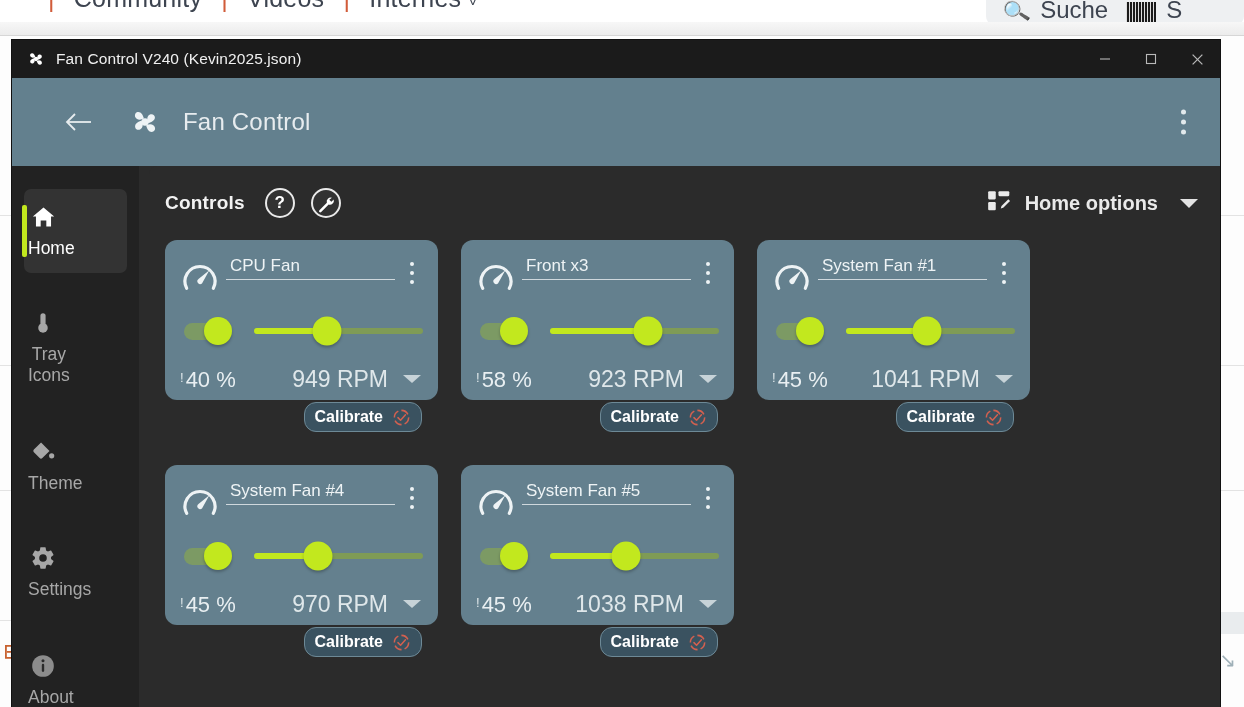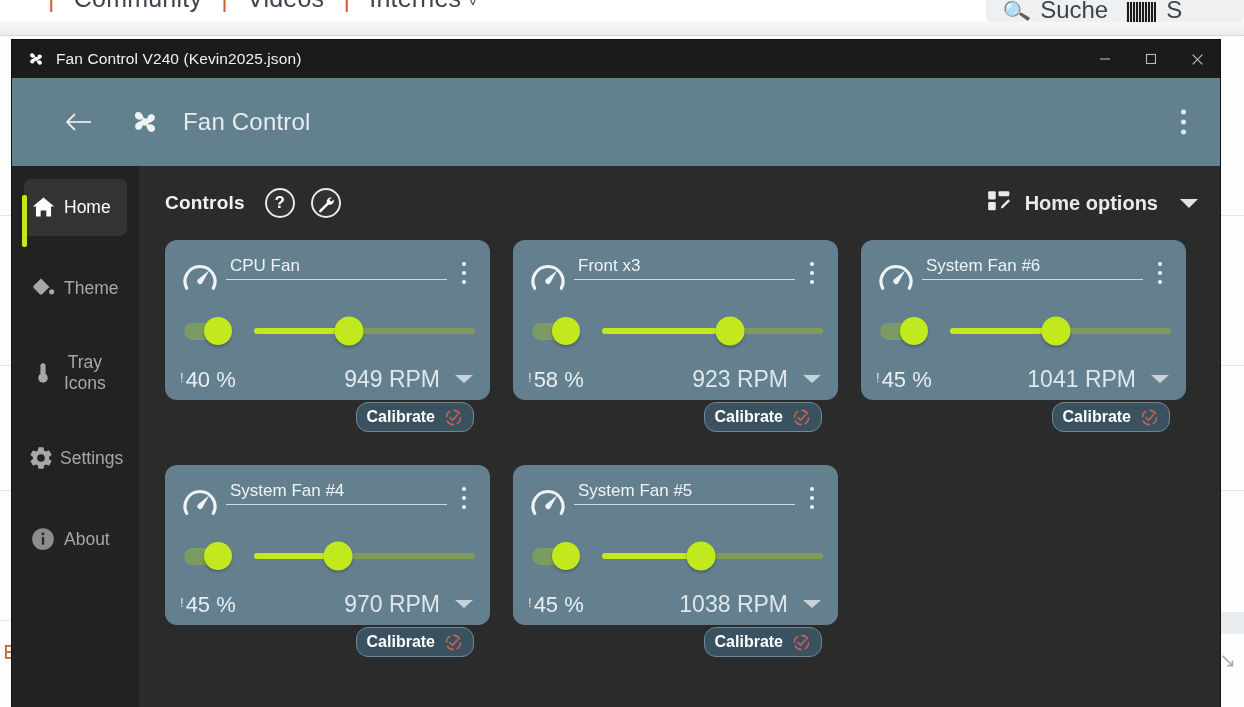--- a/index.html
+++ b/index.html
@@ -104,23 +104,23 @@
 
   
   #appbody { display: flex; height: 551px; background: #2b2b2b; }
 
   
   #sidebar {
     width: 127px; background: #222222; flex: 0 0 127px;
     padding-top: 7px; position: relative;
   }
   .side-item {
-    position: relative; width: 103px; margin: 6px auto 6px auto;
+    position: relative; width: 103px; margin: 16px auto 6px auto;
     padding: 13px 4px 14px 4px; border-radius: 7px;
-    display: flex; flex-direction: row; align-items: center; gap: 6px;
+    display: flex; flex-direction: column; align-items: flex-start; gap: 6px;
     color: #a7a7a7;
   }
   .side-item .s-label { font-size: 17.5px; line-height: 21px; text-align: center; }
   .side-item.active { background: #333333; color: #ffffff; }
   .side-item.active .s-label { color: #ffffff; }
   .side-item.active::before {
     content: ""; position: absolute; left: -2px; top: 16px;
     width: 5px; height: 52px; background: #c2e81e; border-radius: 2px;
   }
   .side-item .s-icon { width: 30px; height: 30px; display: flex; align-items: center; justify-content: center; }
@@ -157,21 +157,21 @@
     width: 0; height: 0; border-left: 9px solid transparent; border-right: 9px solid transparent;
     border-top: 9px solid #e3e3e3; margin-left: 9px;
   }
 
   
   #cards {
     padding: 0 0 0 16px; display: flex; flex-wrap: wrap; gap: 23px 23px;
     align-content: flex-start;
   }
   .fan-card {
-    position: relative; width: 325px; height: 160px;
+    position: relative; width: 273px; height: 160px;
     background: #64808e; border-radius: 12px;
     padding: 16px 15px 0 15px; margin-bottom: 42px;
   }
   .fc-top { display: flex; align-items: flex-start; }
   .fc-gauge { width: 40px; height: 40px; margin-top: 2px; flex: 0 0 40px; }
   .fc-name-wrap { flex: 1; margin-left: 6px; padding-bottom: 3px; border-bottom: 1px solid #cfd8dd; }
   .fc-name { color: #eef3f5; font-size: 17px; padding-left: 4px; }
   .fc-kebab {
     width: 22px; display: flex; flex-direction: column; align-items: center; gap: 5px;
     margin-top: 6px; margin-left: 6px;
@@ -316,41 +316,41 @@
 
       <div class="side-item active">
         <span class="s-icon">
           <svg viewBox="0 0 24 24" width="27" height="27" fill="#ffffff">
             <path d="M12 3L2.5 11.2h2.8V20h4.2v-5.4h5V20h4.2v-8.8h2.8z"></path>
           </svg>
         </span>
         <span class="s-label">Home</span>
       </div>
 
+      <div class="side-item sp-tray">
+        <span class="s-icon">
+          <svg viewBox="0 0 24 24" width="26" height="26" fill="#a7a7a7">
+            <rect x="9.6" y="3" width="4.8" height="11" rx="2.4"></rect>
+            <circle cx="12" cy="16.5" r="4.4"></circle>
+          </svg>
+        </span>
+        <span class="s-label">
+          <span>Tray</span><br>
+          <span>Icons</span>
+        </span>
+      </div>
+
       <div class="side-item sp-theme">
         <span class="s-icon">
           <svg viewBox="0 0 24 24" width="26" height="26" fill="#a7a7a7">
             <path d="M10.2 3.2L3.6 9.8c-.7.7-.7 1.8 0 2.5l5.3 5.3c.7.7 1.8.7 2.5 0l6.6-6.6z"></path>
             <circle cx="20" cy="15.5" r="2.4"></circle>
           </svg>
         </span>
         <span class="s-label">Theme</span>
-      </div>
-
-      <div class="side-item sp-tray">
-        <span class="s-icon">
-          <svg viewBox="0 0 24 24" width="26" height="26" fill="#a7a7a7">
-            <rect x="9.6" y="3" width="4.8" height="11" rx="2.4"></rect>
-            <circle cx="12" cy="16.5" r="4.4"></circle>
-          </svg>
-        </span>
-        <span class="s-label">
-          <span>Tray</span><br>
-          <span>Icons</span>
-        </span>
       </div>
 
       <div class="side-item sp-settings">
         <span class="s-icon">
           <svg viewBox="0 0 24 24" width="26" height="26" fill="#a7a7a7">
             <path d="M19.4 13c.04-.32.06-.66.06-1s-.02-.68-.07-1l2.1-1.6c.19-.15.24-.42.12-.64l-2-3.46c-.12-.22-.39-.3-.61-.22l-2.48 1c-.52-.4-1.07-.73-1.69-.98l-.37-2.64A.49.49 0 0014 2h-4a.49.49 0 00-.48.42l-.37 2.64c-.62.25-1.17.59-1.69.98l-2.48-1c-.23-.08-.49 0-.61.22l-2 3.46c-.12.22-.07.49.12.64L4.6 11c-.05.32-.07.66-.07 1s.02.68.07 1l-2.1 1.6c-.19.15-.24.42-.12.64l2 3.46c.12.22.39.3.61.22l2.48-1c.52.4 1.07.73 1.69.98l.37 2.64c.04.24.24.42.48.42h4c.24 0 .44-.18.48-.42l.37-2.64c.62-.25 1.17-.59 1.69-.98l2.48 1c.23.08.49 0 .61-.22l2-3.46c.12-.22.07-.49-.12-.64zM12 15.5A3.5 3.5 0 1115.5 12 3.5 3.5 0 0112 15.5z"></path>
           </svg>
         </span>
         <span class="s-label">Settings</span>
       </div>
@@ -488,21 +488,21 @@
 
   <div class="fan-card">
     <div class="fc-top">
       <span class="fc-gauge">
         <svg viewBox="0 0 24 24" width="40" height="40">
           <path d="M4 18.2A9 9 0 1120 18.2" fill="none" stroke="#eef3f5" stroke-width="1.9" stroke-linecap="round"></path>
           <path d="M17.6 7.4L11.1 12.6a1.7 1.7 0 002.1 2.7z" fill="#eef3f5"></path>
         </svg>
       </span>
       <span class="fc-name-wrap">
-        <span class="fc-name">System Fan #6</span>
+        <span class="fc-name">System Fan #1</span>
       </span>
       <span class="fc-kebab">
                 <i></i>
                 <i></i>
                 <i></i>
               </span>
     </div>
 
     <div class="fc-mid">
       <span class="fc-toggle">

